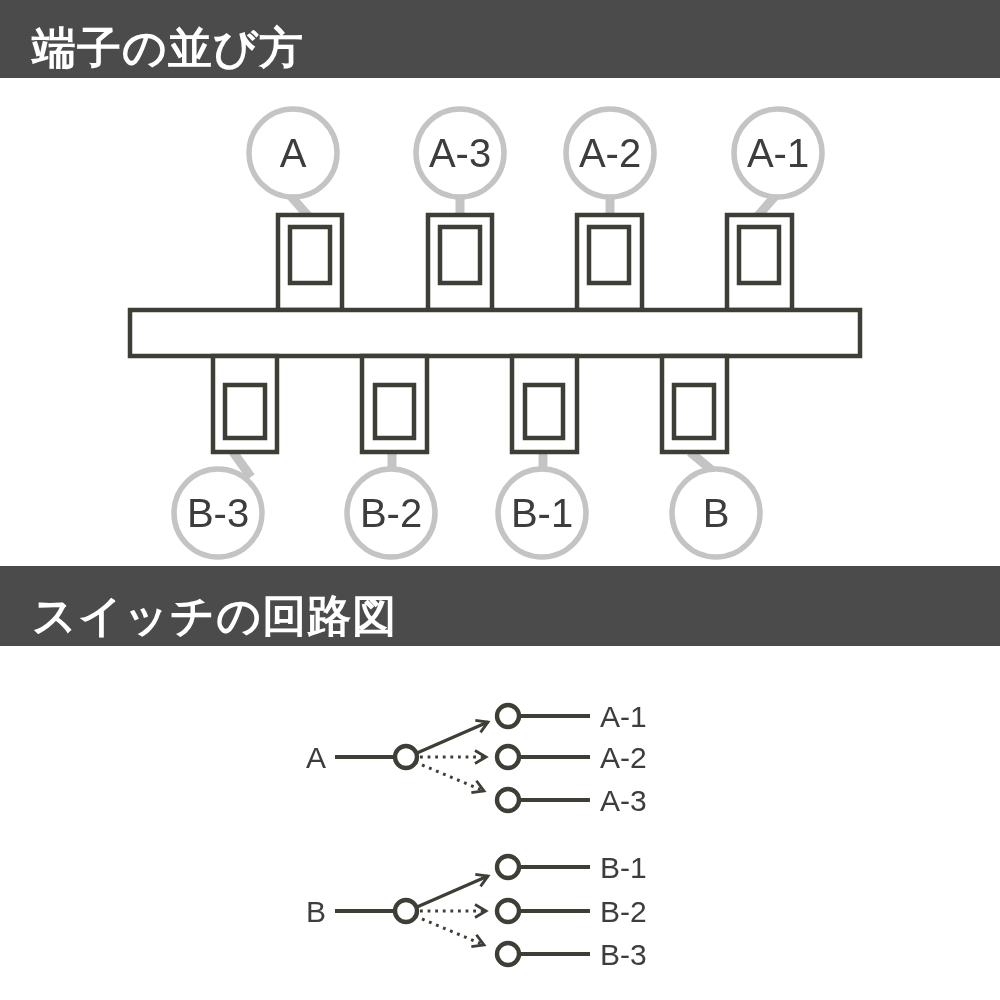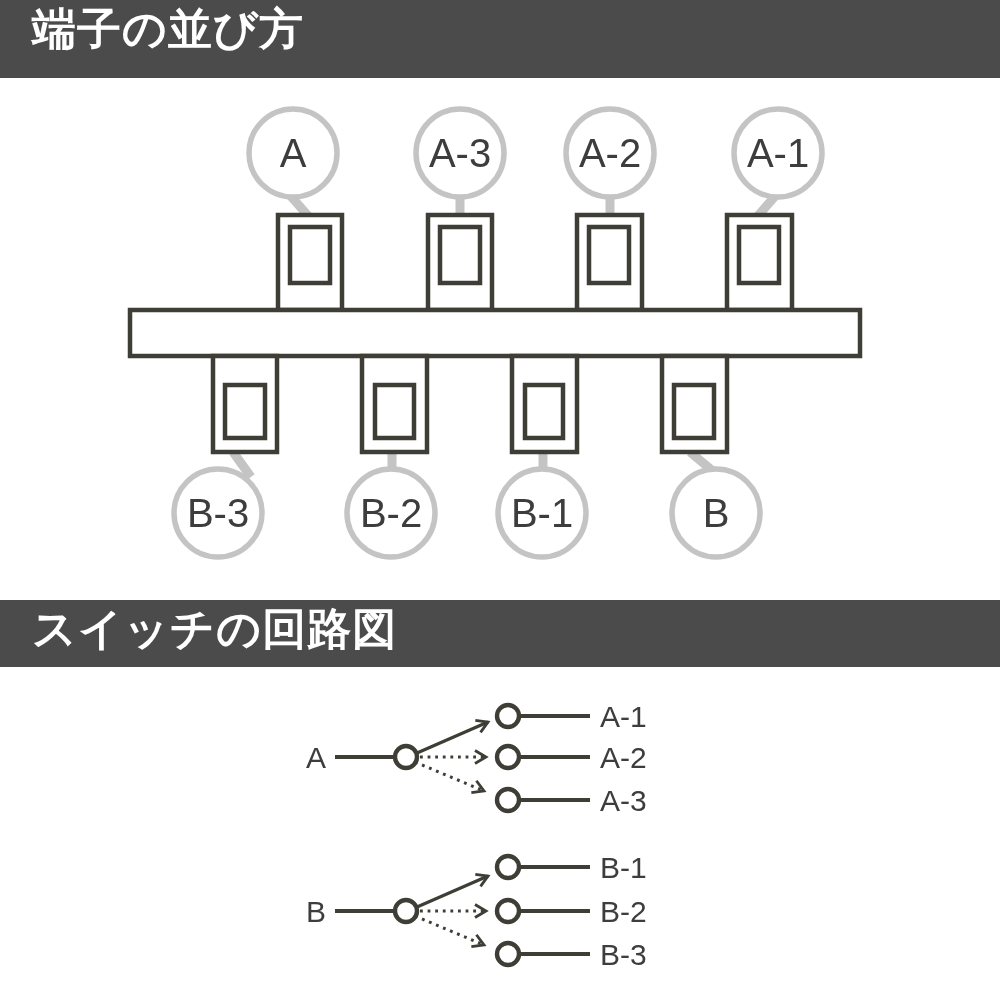--- a/index.html
+++ b/index.html
@@ -1,21 +1,21 @@
 <!DOCTYPE html>
 <html><head>
 <meta charset="utf-8">
 <style>
   html,body{margin:0;padding:0;}
   body{background:#ffffff;font-family:"Liberation Sans","DejaVu Sans",sans-serif;}
   .page{position:relative;width:1000px;height:1000px;background:#ffffff;overflow:hidden;}
-  .header{position:absolute;left:0;width:1000px;background:#4b4b4b;display:flex;align-items:flex-start;box-sizing:border-box;padding-left:32px;}
+  .header{position:absolute;left:0;width:1000px;background:#4b4b4b;display:flex;align-items:flex-end;box-sizing:border-box;padding-left:32px;}
   .header span{color:#ffffff;font-weight:bold;font-size:44px;letter-spacing:1px;white-space:nowrap;}
   .hdr1{top:0;height:78px;}
-  .hdr2{top:600px;height:67px;font-family:Liberation Serif, serif;}
+  .hdr2{top:566px;height:80px;font-family:Liberation Serif, serif;}
   .svgwrap1{position:absolute;top:78px;left:0;}
   .svgwrap2{position:absolute;top:673px;left:0;}
   
   .dark-rect{fill:#ffffff;stroke:#3e3e36;stroke-width:4.5;}
   .bar{fill:#ffffff;stroke:#3e3e36;stroke-width:4.5;}
   .conn{stroke:#c4c4c4;stroke-width:9;fill:none;stroke-linecap:butt;}
   .term-circle{fill:#ffffff;stroke:#c4c4c4;stroke-width:5.5;}
   .term-label{fill:#3d3d3d;font-size:40px;text-anchor:middle;}
   
   .wire{stroke:#3e3e36;stroke-width:4;fill:none;}

